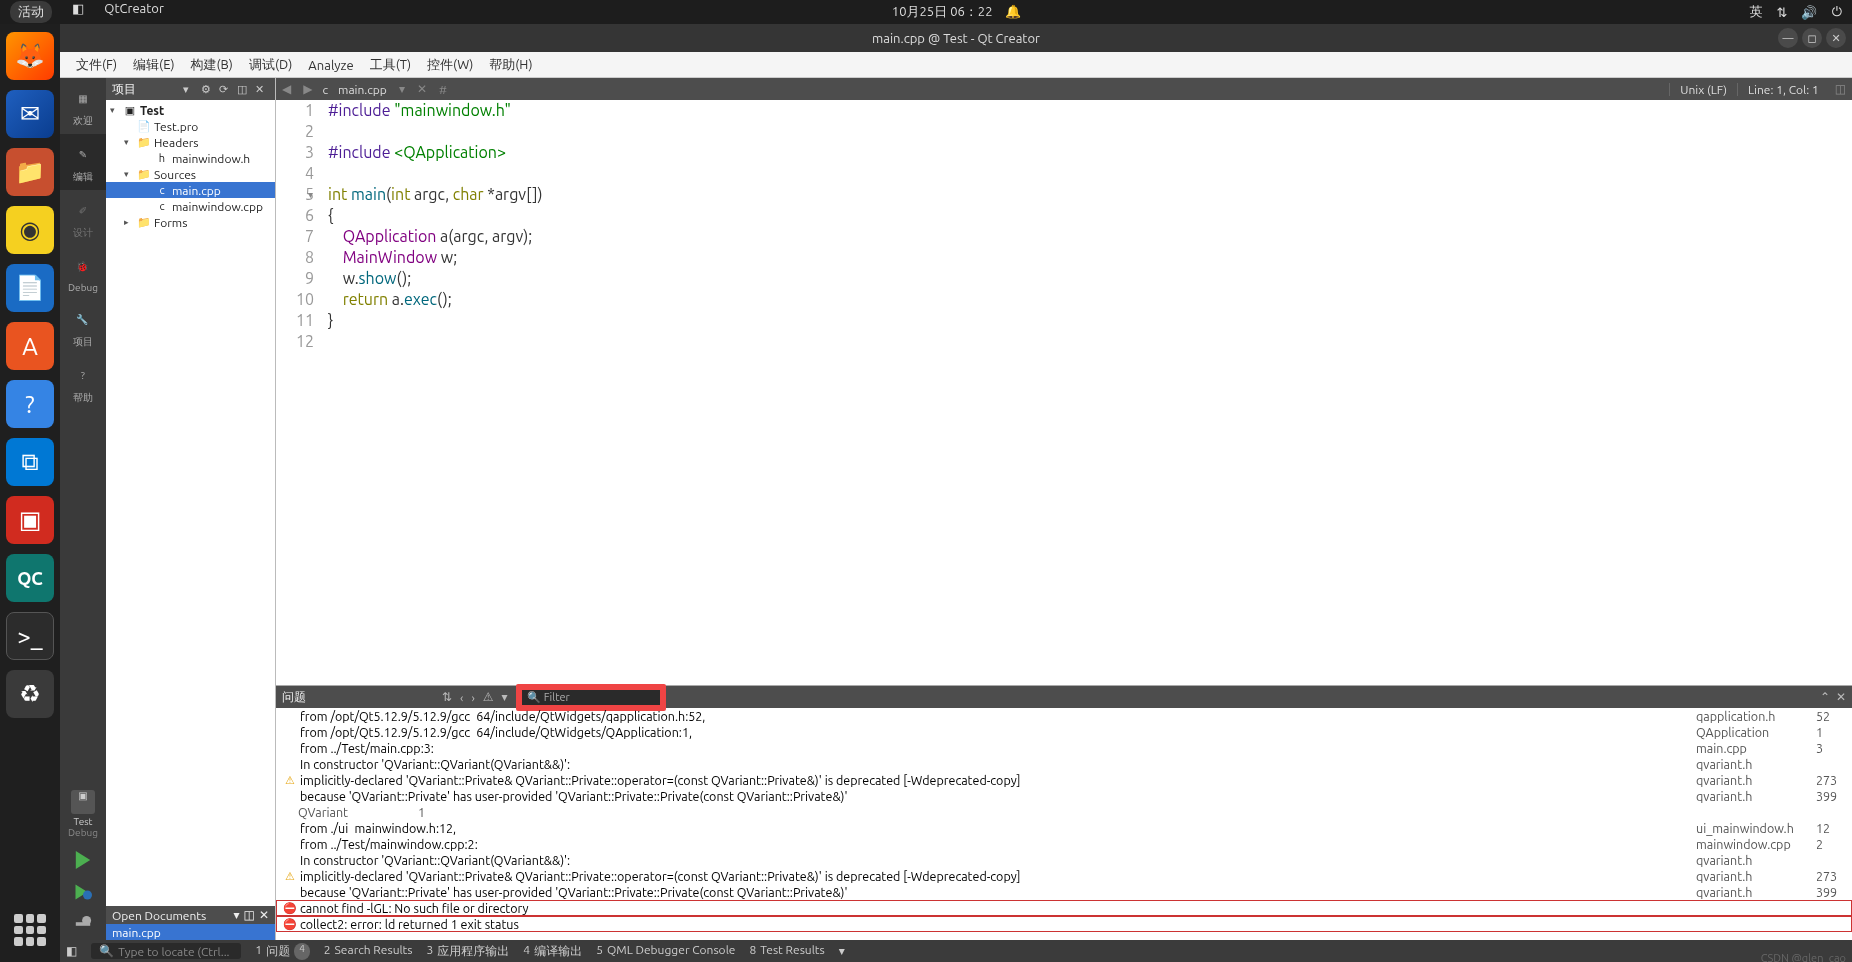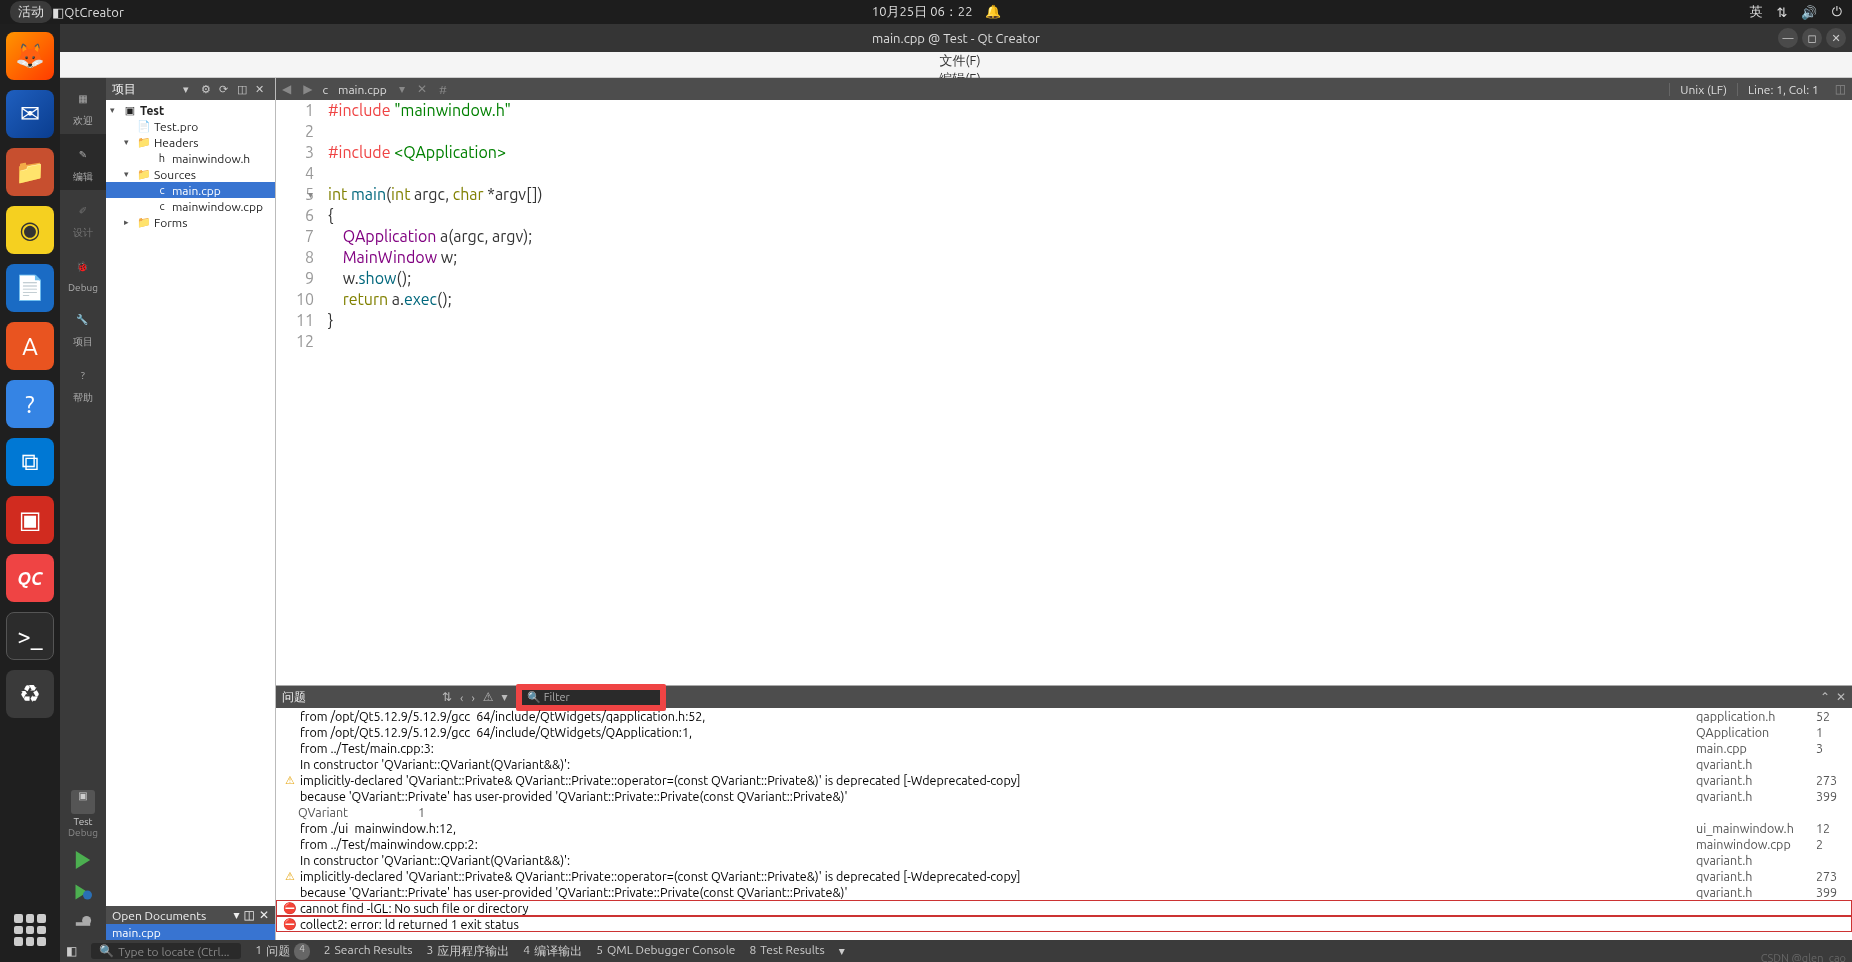--- a/index.html
+++ b/index.html
@@ -1,53 +1,53 @@
 <!DOCTYPE html>
 <html><head>
 <meta charset="utf-8">
 <style>
 * { margin: 0; padding: 0; box-sizing: border-box; font-family: "Ubuntu", "Helvetica Neue", Arial, sans-serif; }
 body { width: 1852px; height: 962px; background: #2d2d2d; overflow: hidden; }
 
 
 .system-bar { height: 24px; background: #1d1d1d; color: #ddd; display: flex; align-items: center; padding: 0 10px; font-size: 13px; }
-.system-bar .left { display: flex; align-items: center; }
+.system-bar .left { display: flex; gap: 20px; }
 .system-bar .center { flex: 1; text-align: center; }
 .system-bar .right { display: flex; gap: 14px; align-items: center; }
 .system-bar .activity { background: #3a3a3a; padding: 2px 8px; border-radius: 10px; }
 
 
 .dock { position: absolute; left: 0; top: 24px; bottom: 0; width: 60px; background: rgba(30,30,30,0.9); display: flex; flex-direction: column; align-items: center; padding-top: 8px; gap: 10px; }
 .dock-item { width: 48px; height: 48px; border-radius: 8px; display: flex; align-items: center; justify-content: center; font-size: 24px; color: white; }
 .dock-item.firefox { background: linear-gradient(135deg,#ff9500,#ff3b00); }
 .dock-item.thunderbird { background: linear-gradient(135deg,#1f5fbf,#0a3d8f); }
 .dock-item.files { background: #c74f2f; }
 .dock-item.rhythmbox { background: #f5d020; color:#333; }
 .dock-item.writer { background: #1a6bc4; }
 .dock-item.software { background: #e95420; }
 .dock-item.help { background: #3584e4; }
 .dock-item.vscode { background: #0078d4; }
 .dock-item.red { background: #d12b1f; }
-.dock-item.qc { background: #ef4444; font-weight: bold; font-size:18px;font-style:italic; }
+.dock-item.qc { background: #0f766e; font-weight: bold; font-size:18px; }
 .dock-item.term { background: #2c2c2c; border:1px solid #555; }
 .dock-item.trash { background: #3a3a3a; }
 .dock-spacer { flex: 1; }
 .dock-apps { width: 40px; height: 40px; display:grid; grid-template-columns:repeat(3,1fr); gap:3px; padding:4px; margin-bottom: 12px; }
 .dock-apps span { background:#ccc; border-radius:2px; }
 
 
 .window { position: absolute; left: 60px; top: 24px; right: 0; bottom: 0; background: #f0f0f0; display: flex; flex-direction: column; }
 
 
 .title-bar { height: 28px; background: #353535; color: #ddd; display: flex; align-items: center; justify-content: center; font-size: 13px; position: relative; }
 .title-bar .win-controls { position: absolute; right: 6px; display: flex; gap: 4px; }
 .title-bar .win-btn { width: 20px; height: 20px; background: #4a4a4a; border-radius: 10px; display: flex; align-items: center; justify-content: center; font-size: 11px; color: #ccc; }
 
 
-.menu-bar { height: 26px; background: #f5f5f5; border-bottom: 1px solid #ccc; display: flex; align-items: center; padding-left: 8px; font-size: 13px; color: #333; flex-direction: column; }
+.menu-bar { height: 26px; background: #f5f5f5; border-bottom: 1px solid #ccc; display: flex; align-items: center; padding-left: 8px; font-size: 13px; color: #333; }
 .menu-bar .menu-item { padding: 0 8px; }
 
 
 .body-row { flex: 1; display: flex; overflow: hidden; }
 
 
 .mode-bar { width: 46px; background: #3a3a3a; display: flex; flex-direction: column; align-items: center; color: #aaa; font-size: 10px; }
 .mode-item { width: 46px; padding: 6px 0; text-align: center; }
 .mode-item.active { background: #2a2a2a; }
 .mode-icon { width: 28px; height: 28px; margin: 0 auto 2px; display: flex; align-items: center; justify-content: center; }
@@ -82,21 +82,21 @@
 .editor-tabbar .nav { padding: 0 6px; color:#888; }
 .editor-tabbar .file-icon { padding: 0 4px; }
 .editor-tabbar .filename { padding: 0 6px; }
 .editor-tabbar .spacer { flex: 1; }
 .editor-tabbar .right-info { padding: 0 10px; border-left: 1px solid #666; }
 .editor-body { flex: 1; display: flex; font-family: "DejaVu Sans Mono", Consolas, monospace; font-size: 16px; line-height: 21px; overflow: hidden; }
 .gutter { width: 52px; text-align: right; color: #999; padding-right: 14px; background: #fff; position: relative; }
 .gutter .fold { position:absolute; right:1px; font-size:10px; color:#888; }
 .code { flex: 1; white-space: pre; color: #333; }
 .kw { color: #808000; }
-.pp { color: #ef4444; }
+.pp { color: #4c1d95; }
 .str { color: #008000; }
 .type { color: #800080; }
 .fn { color: #00677c; }
 
 
 .issues-panel { height: 255px; border-top: 1px solid #aaa; display: flex; flex-direction: column; background: white; }
 .issues-header { height: 22px; background: #4d4d4d; color: #eee; display: flex; align-items: center; font-size: 12px; padding: 0 6px; gap: 8px; }
 .issues-header .title { font-weight: normal; }
 .issues-header .spacer1 { width: 120px; }
 .issues-header .filter-box { background: #2a2a2a; border: 6px solid #ef4444; padding: 1px 6px; border-radius: 2px; color: #aaa; width: 150px; font-size:11px; }

